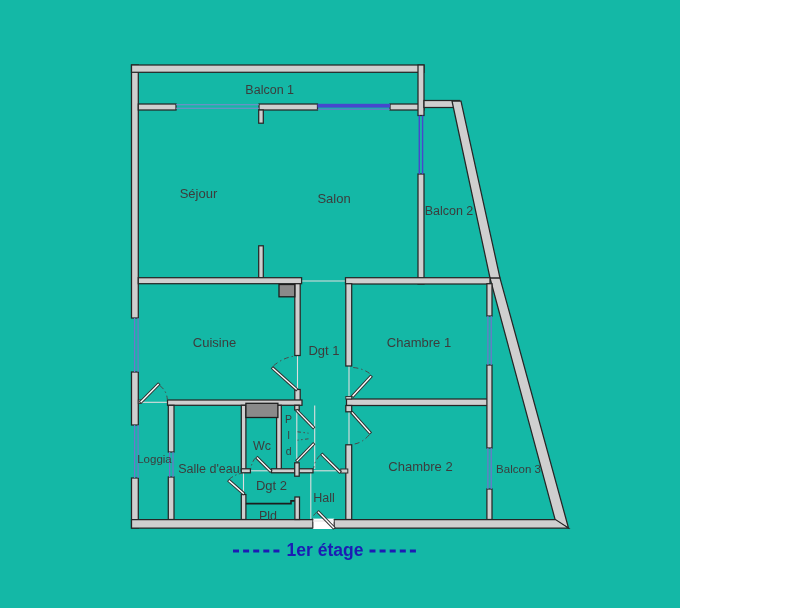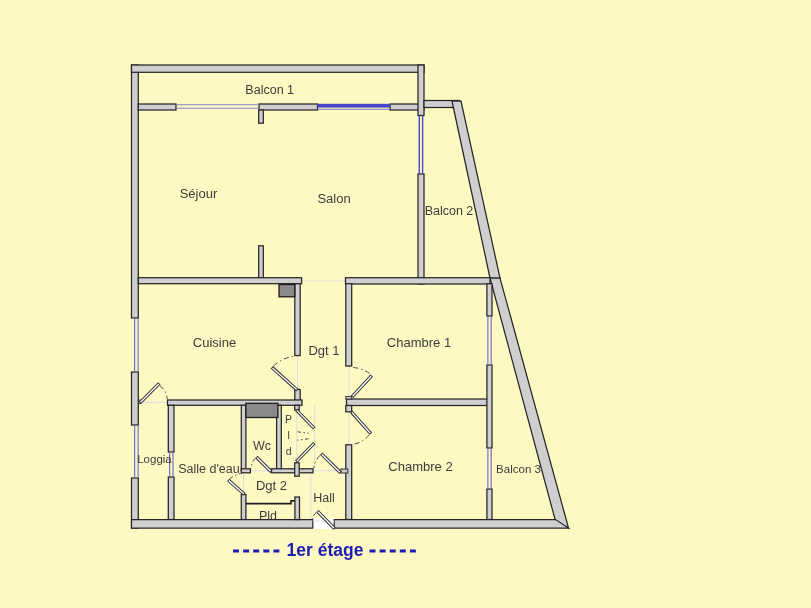--- a/index.html
+++ b/index.html
@@ -1,16 +1,16 @@
 <!DOCTYPE html>
 <html><head>
 <meta charset="utf-8">
 <style>
   html,body{margin:0;padding:0;background:#ffffff;}
-  .wrap{width:811px;height:608px;position:relative;overflow:hidden;background:#fef9c3;}
+  .wrap{width:680px;height:608px;position:relative;overflow:hidden;background:#14b8a6;}
   text{font-family:"Liberation Sans", sans-serif;fill:#3c3c3c;}
 </style>
 </head>
 <body>
 <div class="wrap">
 <svg width="811" height="608" viewBox="0 0 811 608">
 <g id="plan" stroke-linecap="butt">
 
 <g stroke="#dedede" stroke-width="1.1" fill="none">
 <line x1="301.6" y1="281" x2="345.5" y2="281"></line>

